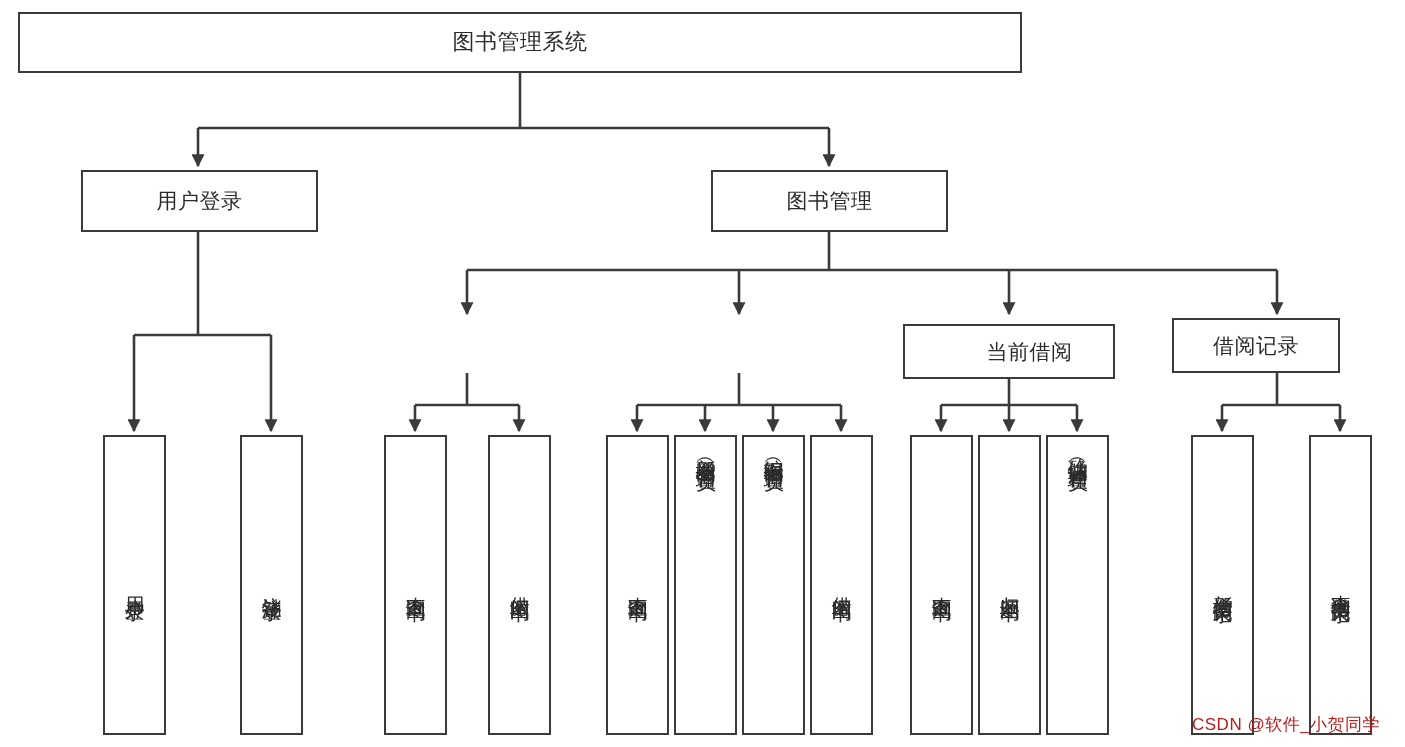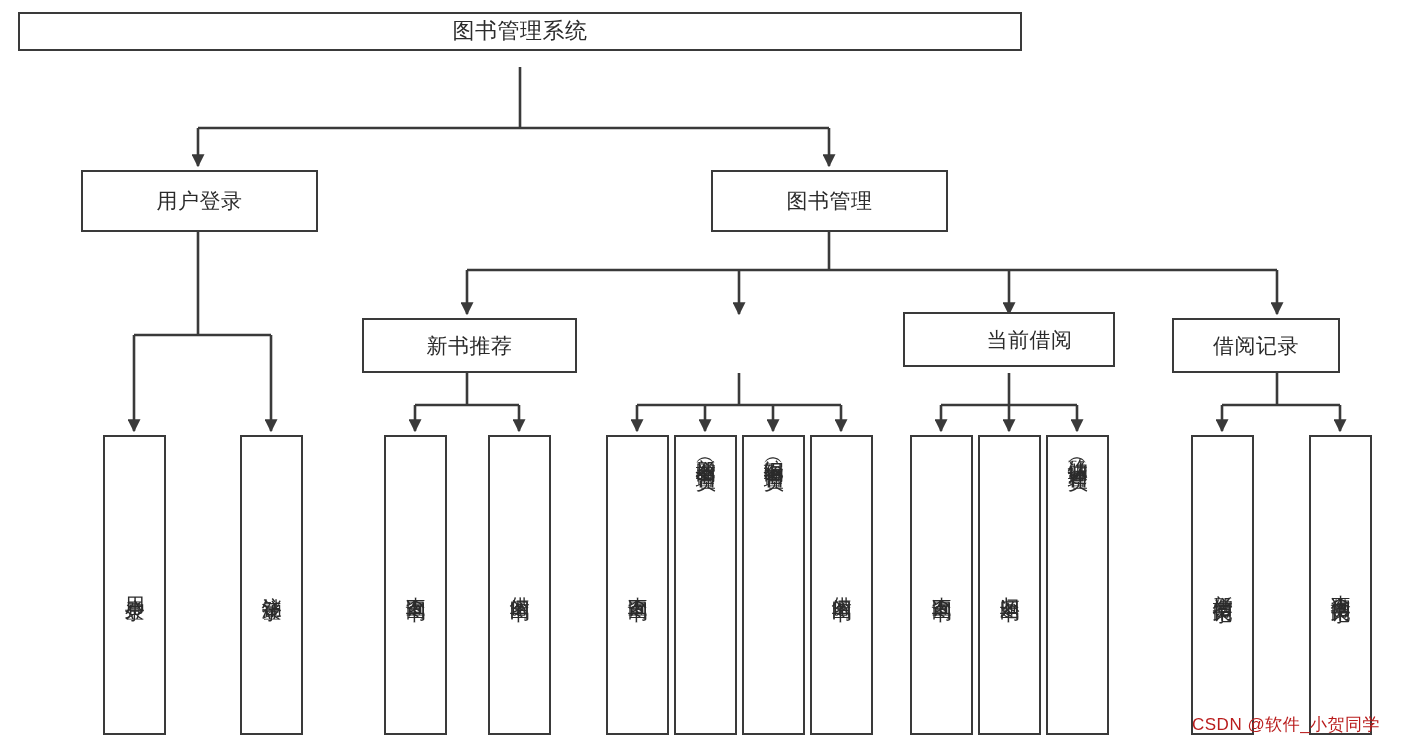--- a/index.html
+++ b/index.html
@@ -125,35 +125,32 @@
       <path d="M 1009 405 L 1009 431" marker-end="url(#arrow)"></path>
       <path d="M 1077 405 L 1077 431" marker-end="url(#arrow)"></path>
 
       <path d="M 1277 373 L 1277 405"></path>
       <path d="M 1222 405 L 1340 405"></path>
       <path d="M 1222 405 L 1222 431" marker-end="url(#arrow)"></path>
       <path d="M 1340 405 L 1340 431" marker-end="url(#arrow)"></path>
     </g>
   </svg>
 
-  <div class="node h-node root" style="left:18px; top:12px; width:1004px; height:39px;">
+  <div class="node h-node root" style="left:18px; top:12px; width:1004px; height:61px;">
     <span class="label">图书管理系统</span>
   </div>
 
   <div class="node h-node" style="left:81px; top:170px; width:237px; height:62px;">
     <span class="label">用户登录</span>
   </div>
   <div class="node h-node" style="left:711px; top:170px; width:237px; height:62px;">
     <span class="label">图书管理</span>
   </div>
 
-  <div class="node h-node" style="left:362px; top:318px; width:215px; height:55px;">
-    <span class="label">新书推荐</span>
-  </div>
-  <div class="node h-node" style="left:903px; top:312px; width:212px; height:55px;padding-left:41px;">
+  <div class="node h-node" style="left:903px; top:324px; width:212px; height:55px;padding-left:41px;">
     <span class="label">当前借阅</span>
   </div>
   <div class="node h-node" style="left:1172px; top:318px; width:168px; height:55px;">
     <span class="label">借阅记录</span>
   </div>
 
   <div class="node v-node v-mid" style="left:103px; top:435px; width:63px; height:300px;">
     <span class="label">用户登录</span>
   </div>
   <div class="node v-node v-mid" style="left:240px; top:435px; width:63px; height:300px;">

